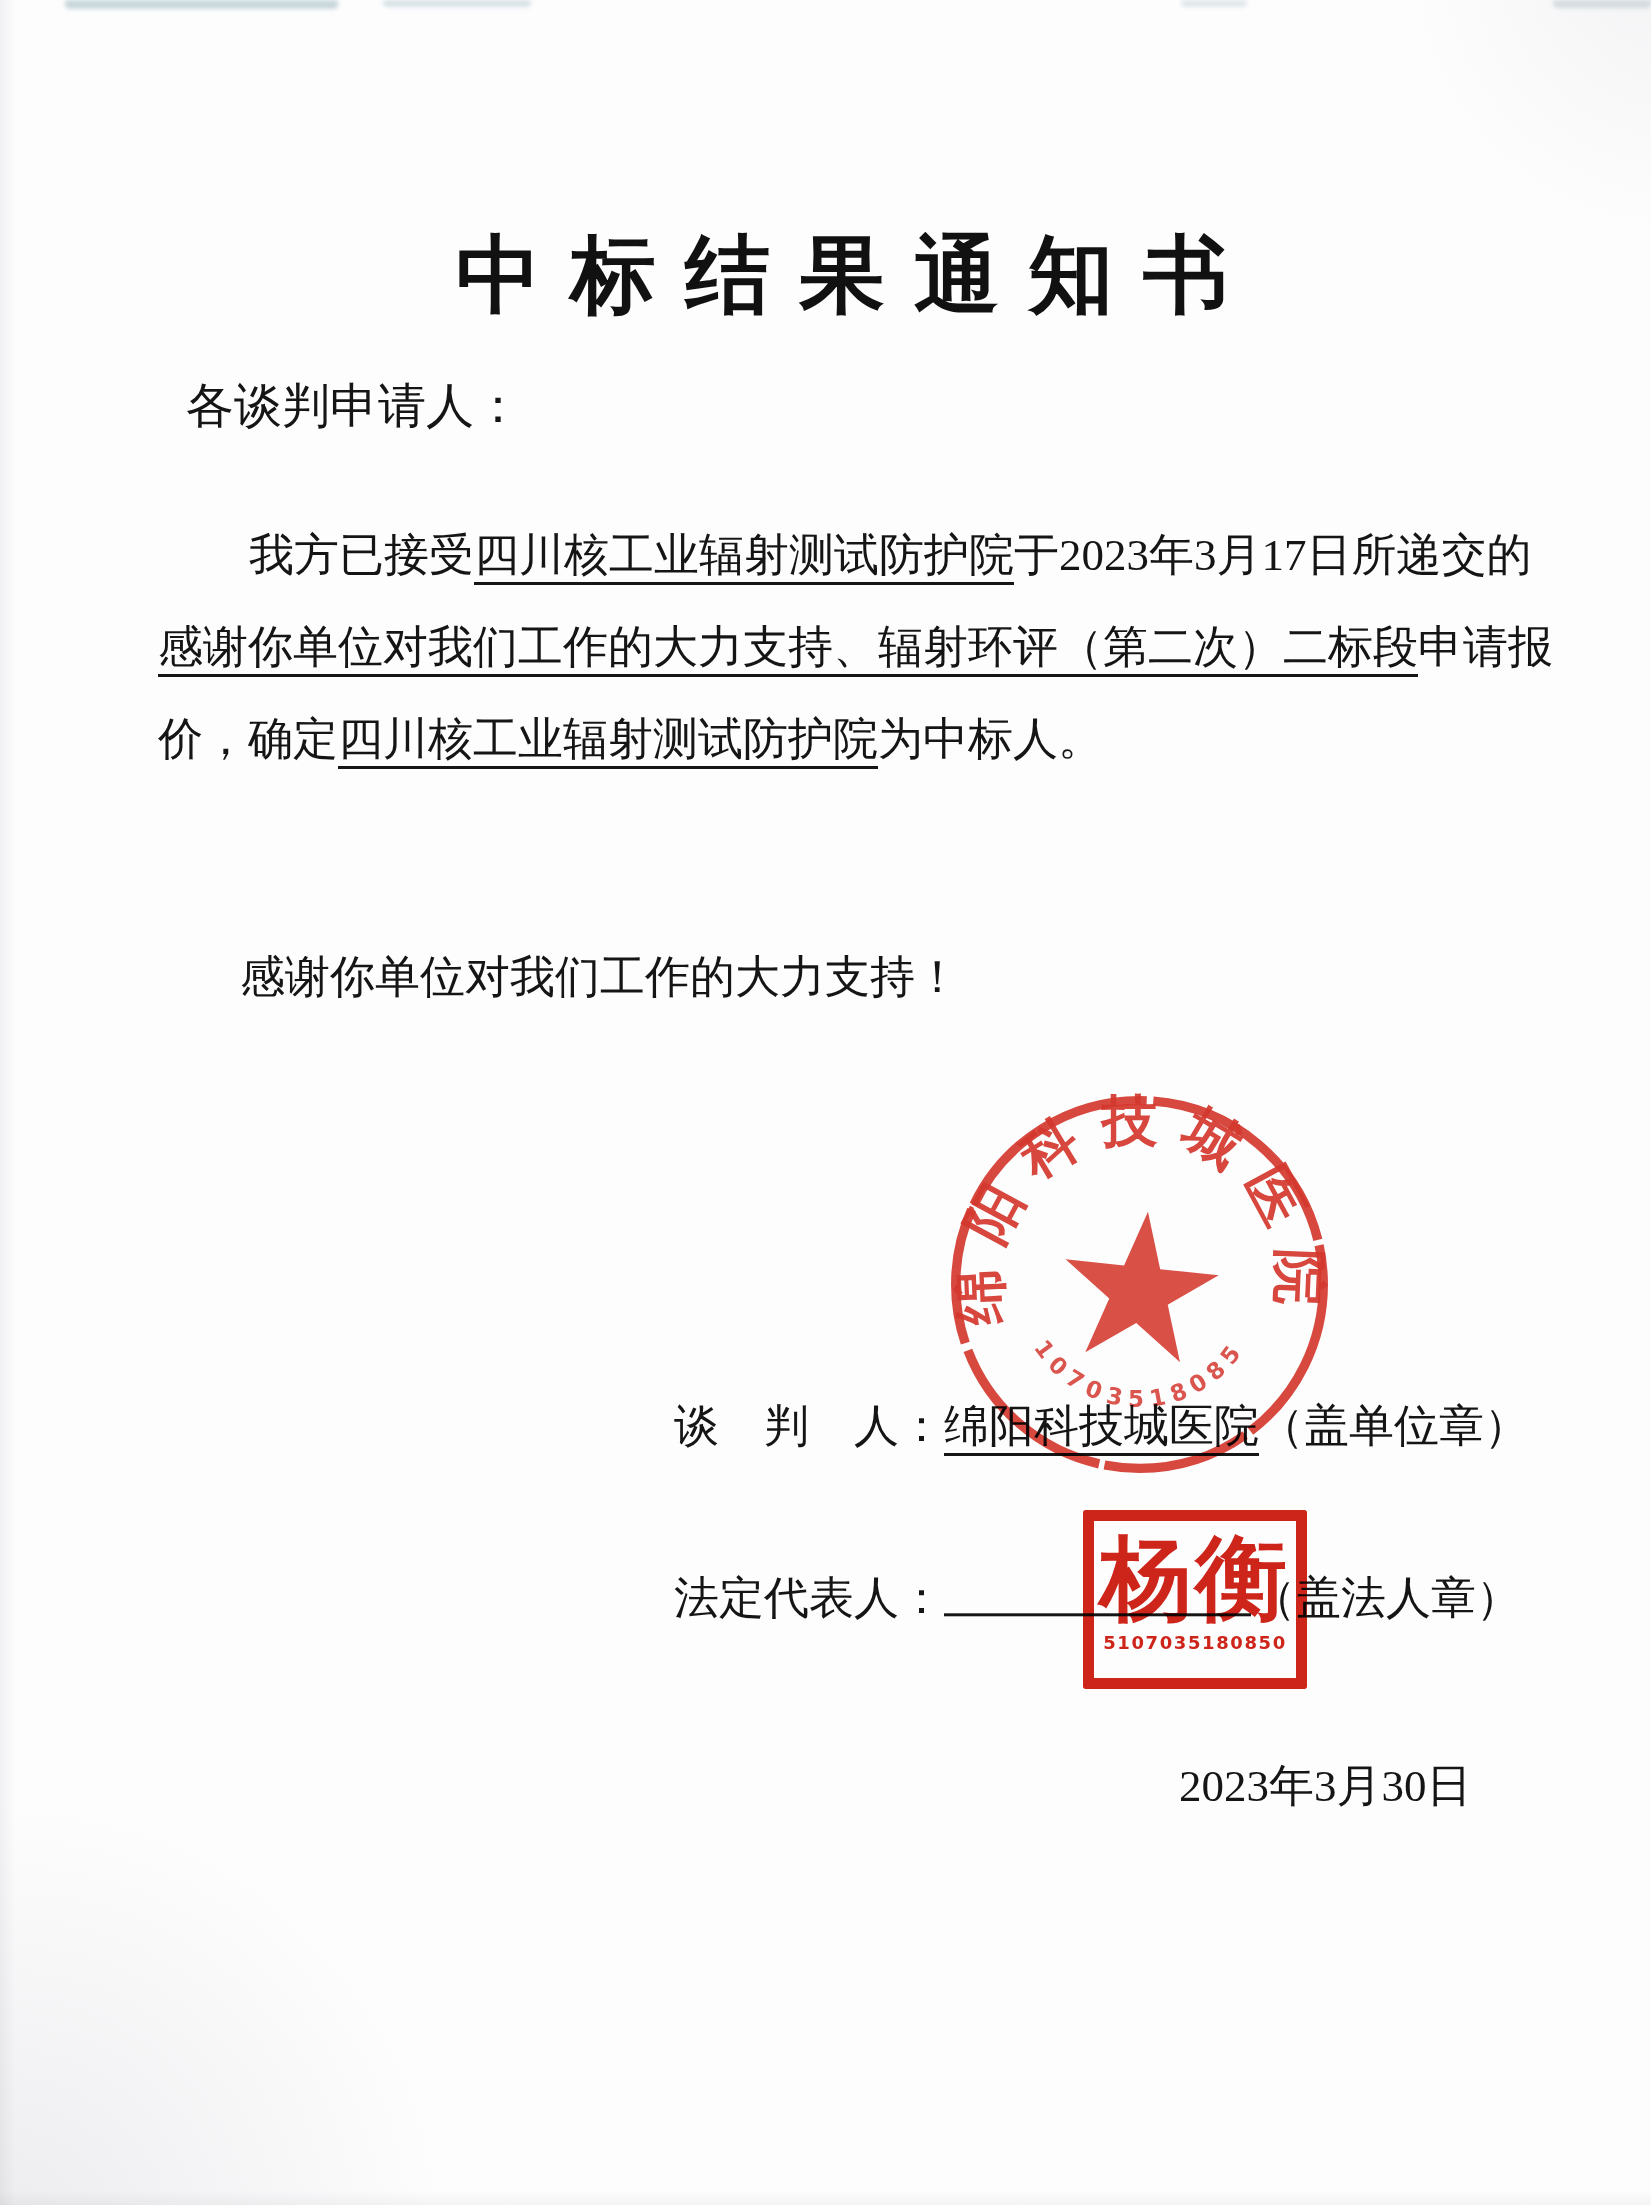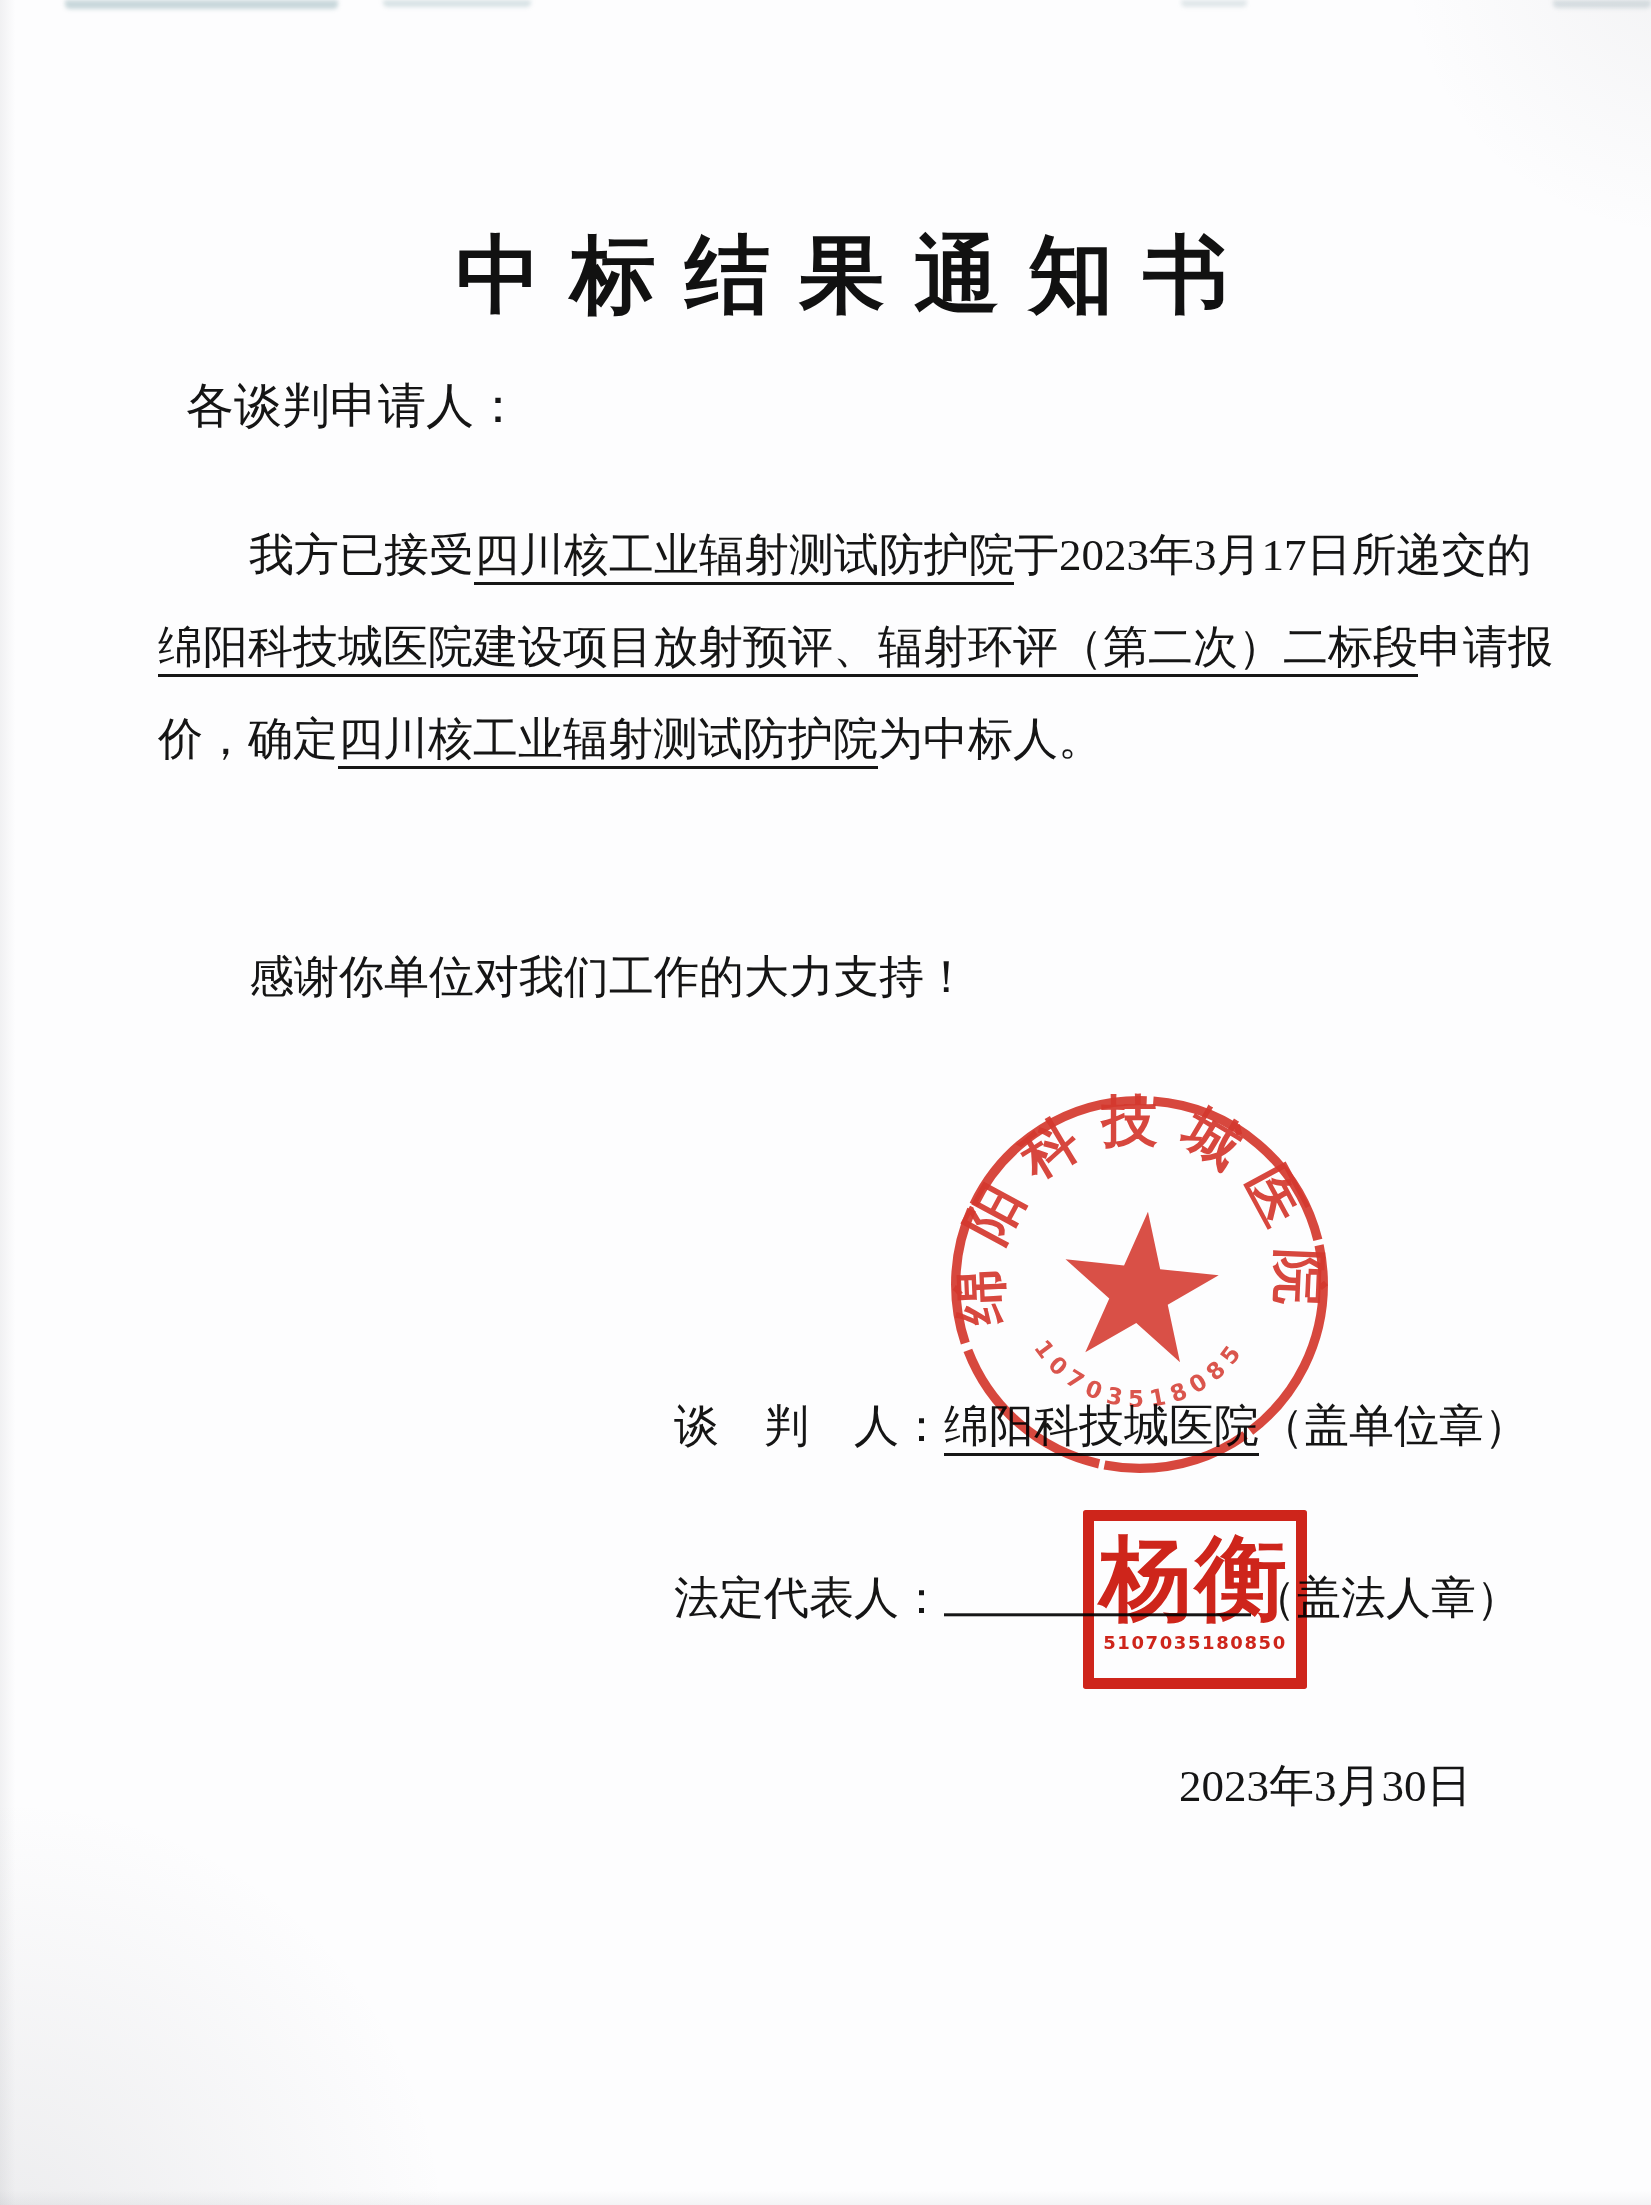--- a/index.html
+++ b/index.html
@@ -42,21 +42,21 @@
     font-size:45px;
     line-height:1.25;
     white-space:nowrap;
     color:#151515;
   }
   .u{border-bottom:3.8px solid #161616;padding-bottom:2.2px;}
   .salutation{left:178px;top:376px;font-size:48px;margin-left:8px;}
   .l1{left:249px;top:527px;}
   .l2{left:158px;top:619px;}
   .l3{left:158px;top:711px;}
-  .thanks{left:249px;top:949px;}
+  .thanks{left:240px;top:949px;}
   .sign-negotiator{left:674px;top:1398px;}
   .sign-legal{left:674px;top:1565px;}
   .blank-line{
     display:inline-block;
     width:307px;height:1em;
     border-bottom:3.8px solid #161616;
     vertical-align:baseline;
     transform:translateY(3.3px);
   }
   .date{left:1179px;top:1758px;}
@@ -105,21 +105,21 @@
   <div class="smudge sm2"></div>
   <div class="smudge sm3"></div>
   <div class="smudge sm4"></div>
 
   <h1 class="title">中标结果通知书</h1>
 
   <div class="bodyline salutation">各谈判申请人：</div>
 
   <div class="bodyline l1"><span>我方已接受</span><span class="u">四川核工业辐射测试防护院</span><span>于2023年3月17日所递交的</span></div>
 
-  <div class="bodyline l2"><span class="u">绵阳科技城医院建设项目放射预评、辐射环评（第二次）二标段</span><span>申请报</span></div>
+  <div class="bodyline l2"><span class="u">感谢你单位对我们工作的大力支持、辐射环评（第二次）二标段</span><span>申请报</span></div>
 
   <div class="bodyline l3"><span>价，确定</span><span class="u">四川核工业辐射测试防护院</span><span>为中标人。</span></div>
 
   <div class="bodyline thanks">感谢你单位对我们工作的大力支持！</div>
 
   <div class="bodyline sign-negotiator"><span>谈　判　人：</span><span class="u">绵阳科技城医院</span><span>（盖单位章）</span></div>
 
   <div class="bodyline sign-legal"><span>法定代表人：</span><span class="blank-line"></span><span>（盖法人章）</span></div>
 
   <div class="bodyline date">2023年3月30日</div>

